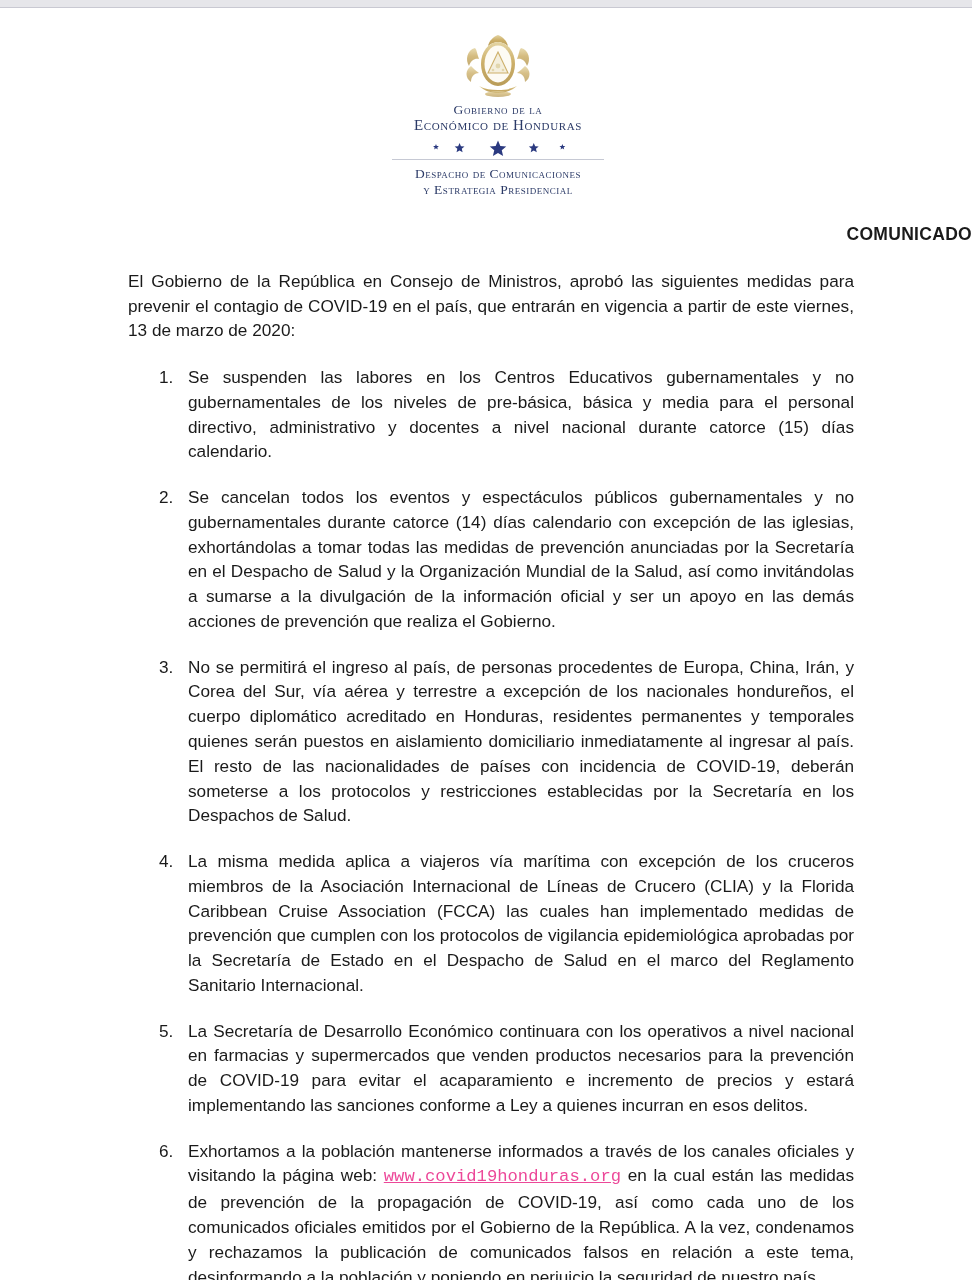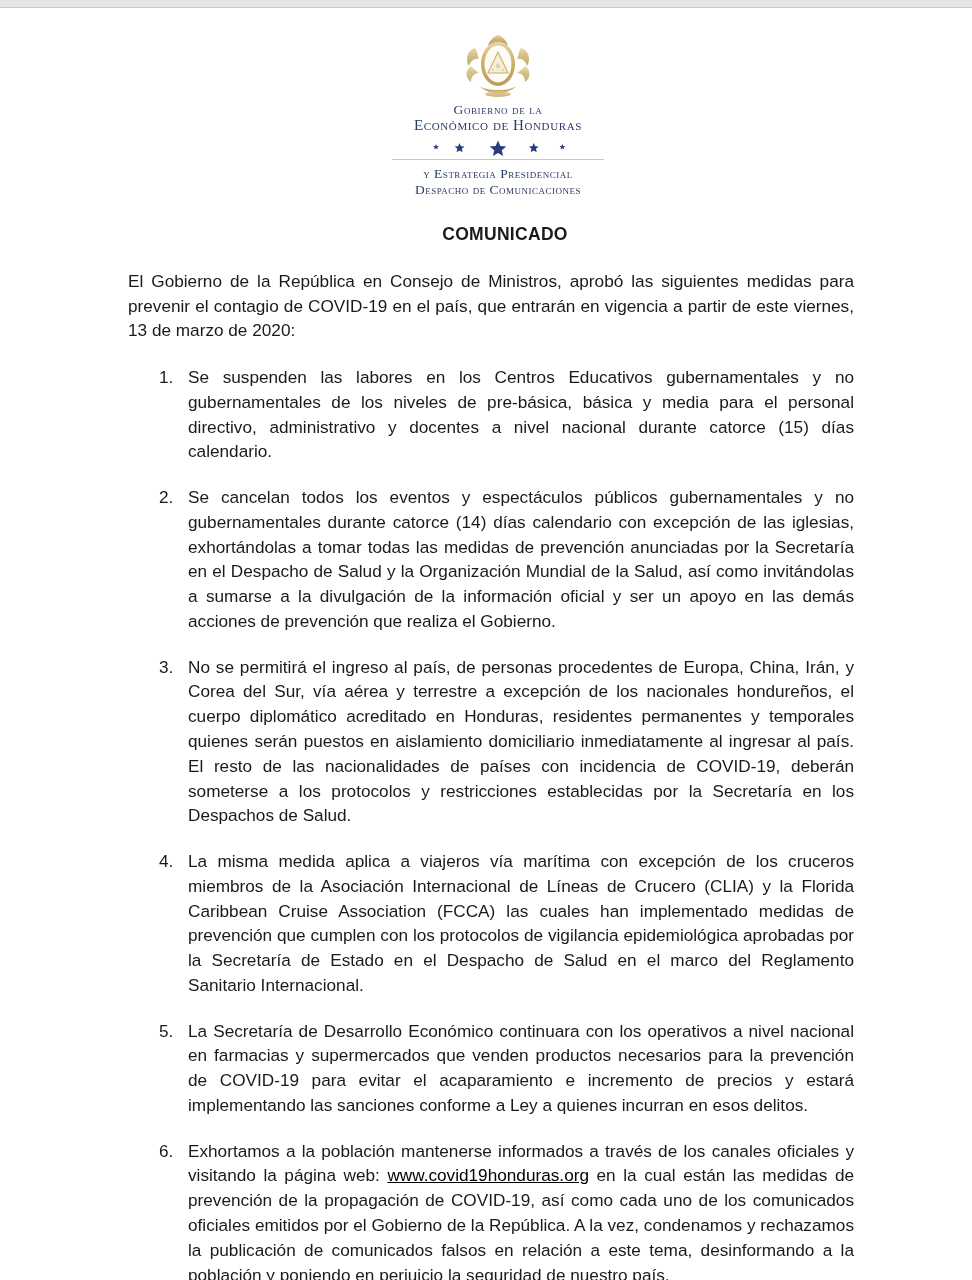--- a/index.html
+++ b/index.html
@@ -72,21 +72,21 @@
     color: #2b3a67;
     font-variant: small-caps;
     font-size: 13.5px;
     letter-spacing: 0.5px;
     line-height: 1.18;
   }
   .dept-line span { display: block; }
 
   
   .doc-title {
-    text-align: center;
+    text-align: right;
     font-weight: bold;
     font-size: 17.5px;
     letter-spacing: 0.3px;
     margin: 0 0 24px 0;
     padding-left: 38px;
   }
 
   .intro {
     margin: 0 118px 0 128px;
     font-size: 17.2px;
@@ -103,22 +103,23 @@
   }
   ol.measures > li {
     text-align: justify;
     text-justify: inter-word;
     margin-bottom: 21px;
     padding-left: 10px;
   }
   ol.measures > li:last-child { margin-bottom: 0; }
 
   a.weblink {
-    color: #000000;
+    color: #ec4899;
     text-decoration: underline;
+    font-family: Liberation Mono, monospace;
   }
 </style>
 </head>
 <body>
 
 <div class="viewer-chrome"></div>
 
 <div class="page">
 
   <div class="letterhead">
@@ -163,22 +164,22 @@
         <path d="M50 4 l1.7 4 4.3 .35 -3.3 2.85 1 4.2 -3.7-2.3 -3.7 2.3 1-4.2 -3.3-2.85 4.3-.35 Z" transform="translate(-6,-1) scale(0.82) translate(8,2)"></path>
         <path d="M80 1.5 l2.35 5.4 5.9 .5 -4.5 3.9 1.35 5.75 -5.1-3.15 -5.1 3.15 1.35-5.75 -4.5-3.9 5.9-.5 Z"></path>
         <path d="M110 4 l1.7 4 4.3 .35 -3.3 2.85 1 4.2 -3.7-2.3 -3.7 2.3 1-4.2 -3.3-2.85 4.3-.35 Z" transform="translate(19,-1) scale(0.82) translate(8,2)"></path>
         <path d="M140 5 l1.3 3.1 3.4 .3 -2.6 2.2 .8 3.3 -2.9-1.8 -2.9 1.8 .8-3.3 -2.6-2.2 3.4-.3 Z" transform="translate(52,0) scale(0.62) translate(9,3)"></path>
       </g>
     </svg>
 
     <div class="rule"></div>
 
     <div class="dept-line">
+      <span>Despacho de Comunicaciones</span>
       <span>y Estrategia Presidencial</span>
-      <span>Despacho de Comunicaciones</span>
     </div>
   </div>
 
   <h1 class="doc-title">COMUNICADO</h1>
 
   <p class="intro">El Gobierno de la República en Consejo de Ministros, aprobó las siguientes medidas para prevenir el contagio de COVID-19 en el país, que entrarán en vigencia a partir de este viernes, 13 de marzo de 2020:</p>
 
   <ol class="measures">
     <li>Se suspenden las labores en los Centros Educativos gubernamentales y no gubernamentales de los niveles de pre-básica, básica y media para el personal directivo, administrativo y docentes a nivel nacional durante catorce (15) días calendario.</li>
     <li>Se cancelan todos los eventos y espectáculos públicos gubernamentales y no gubernamentales durante catorce (14) días calendario con excepción de las iglesias, exhortándolas a tomar todas las medidas de prevención anunciadas por la Secretaría en el Despacho de Salud y la Organización Mundial de la Salud, así como invitándolas a sumarse a la divulgación de la información oficial y ser un apoyo en las demás acciones de prevención que realiza el Gobierno.</li>

